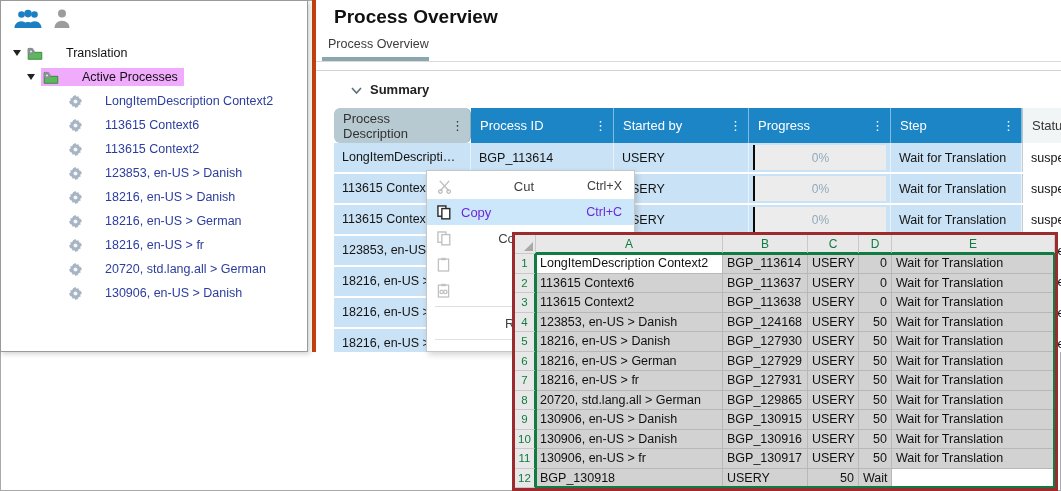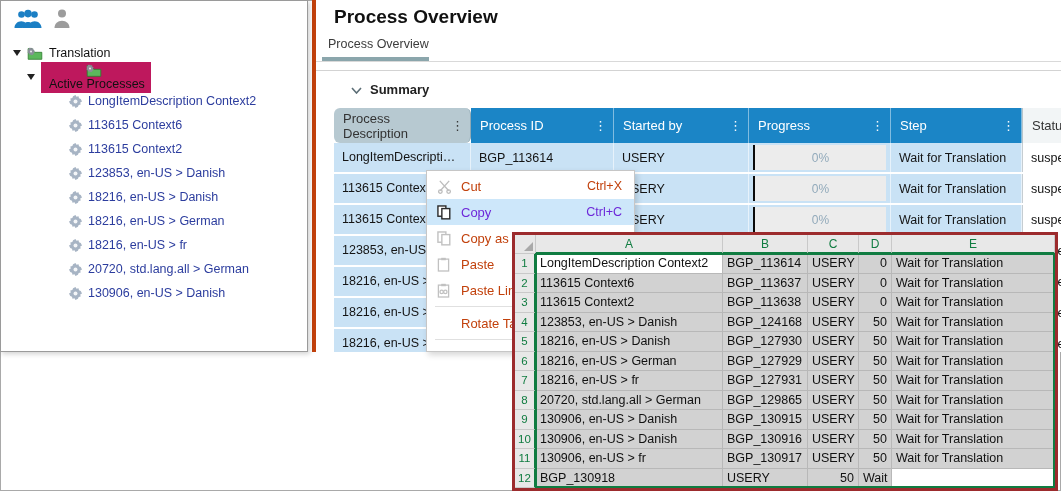--- a/index.html
+++ b/index.html
@@ -51,34 +51,34 @@
   #panel-header { height:36px; background:#f1f1f1; border-bottom:1px solid #e2e2e2;
     display:flex; align-items:center; justify-content:space-between; padding:0 12px 0 14px; }
   #panel-title { font-size:15px; color:#1d3a4c; }
   #panel-close { font-size:17px; color:#93adbb; cursor:pointer; line-height:1; }
   #panel-toolbar { height:32px; display:flex; align-items:center; gap:10px; padding:4px 0 0 12px; }
   #tree { padding-top:8px; font-size:12.5px; }
   .tree-row { height:24px; display:flex; align-items:center; white-space:nowrap; cursor:default; }
   .tw-arrow { width:0; height:0; border-left:4.5px solid transparent; border-right:4.5px solid transparent;
     border-top:6px solid #222; margin-right:6px; flex:none; }
   .tree-hl { display:flex; align-items:center; padding:2px 6px 2px 2px; }
-  .tree-hl.sel { background:#be185d;flex-direction:column; }
-  .tree-label { margin-left:6px; color:#111; }
+  .tree-hl.sel { background:#f0abfc; }
+  .tree-label { margin-left:23px; color:#111; }
   .tree-label.proc { color:#2c3d9e; }
   .ticon { flex:none; display:inline-flex; }
 
   
   #context-menu { position:absolute; left:426px; top:170px; width:209px; height:182px; z-index:6;
     background:#fff; border:1px solid #c6c6c6; box-shadow:2px 3px 6px rgba(0,0,0,.16); overflow:hidden;
     padding-top:2px; }
   .menu-item { height:26px; display:flex; align-items:center; padding:0 12px 0 10px; font-size:13px; }
   .menu-item .mi-icon { width:24px; flex:none; display:flex; align-items:center; }
   .menu-item .mi-label { flex:1; }
   .menu-item .mi-short { font-size:12.5px; }
-  .menu-item.disabled { color:#c2410c; }
+  .menu-item.disabled { color:#404040;text-align:center; }
   .menu-item.enabled { color:#6d28d9; }
   .menu-item.hl { background:#cde7fa; }
   .menu-sep { height:1px; background:#e0e0e0; margin:3px 8px; }
 
   
   #excel-overlay { position:absolute; left:512px; top:232px; width:546px; height:259px; z-index:9;
     border:3px solid #9c2b2d; background:#fff; }
   #excel-grid { position:relative; display:grid; width:100%; height:100%;
     grid-template-columns:21px 187px 85px 51px 33px 1fr;
     grid-template-rows:19px repeat(12, 1fr);

